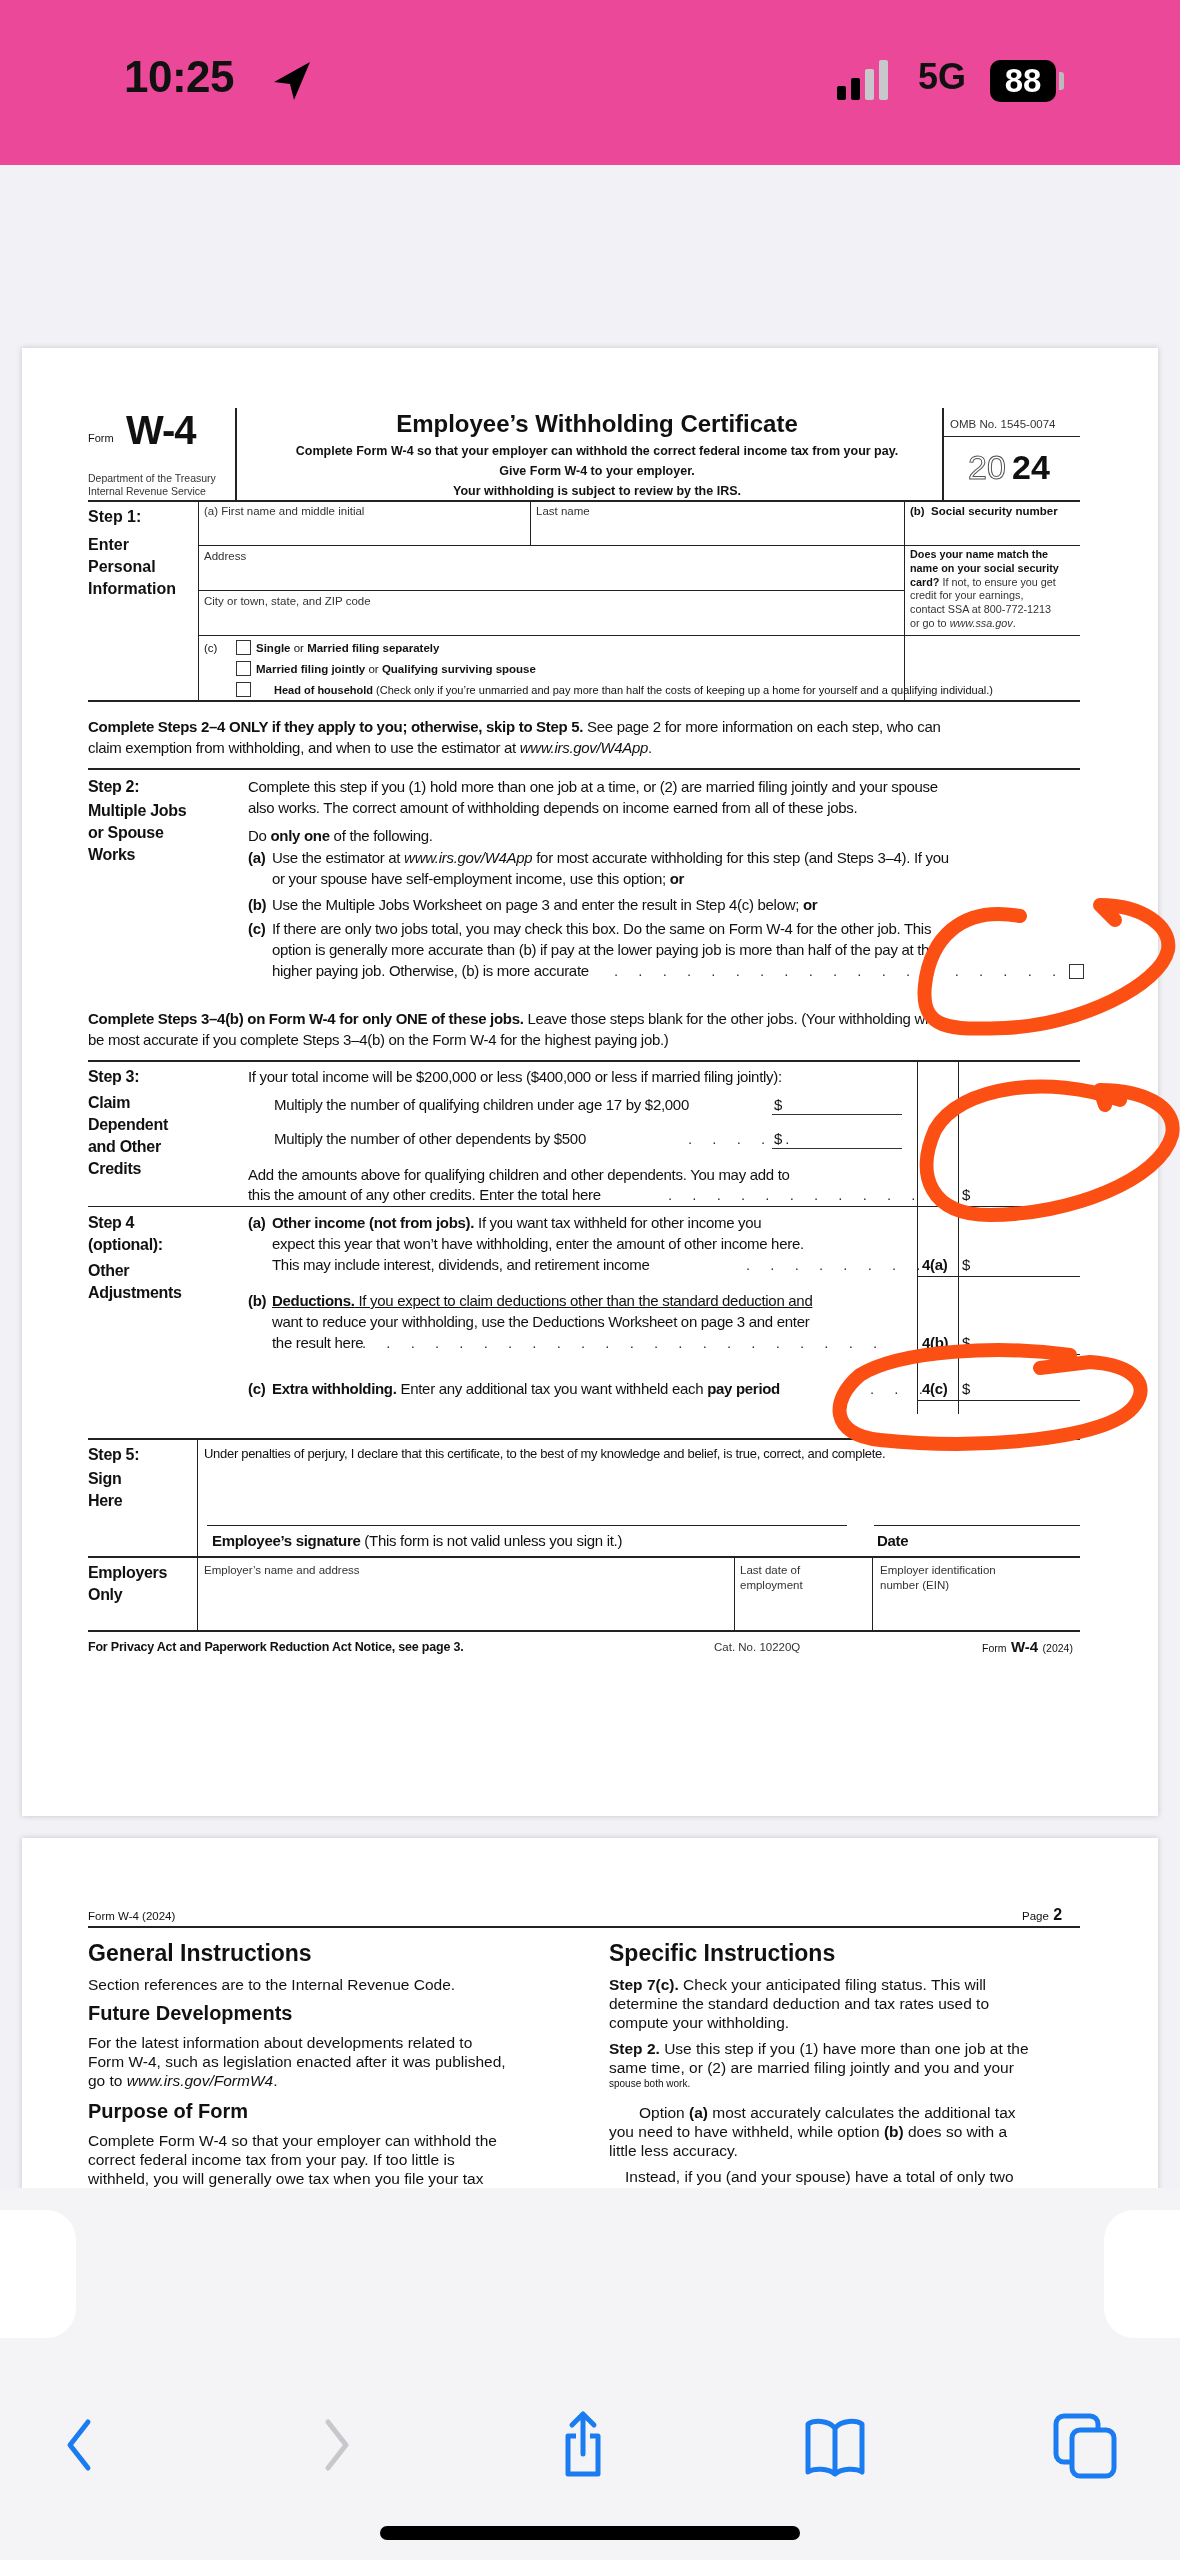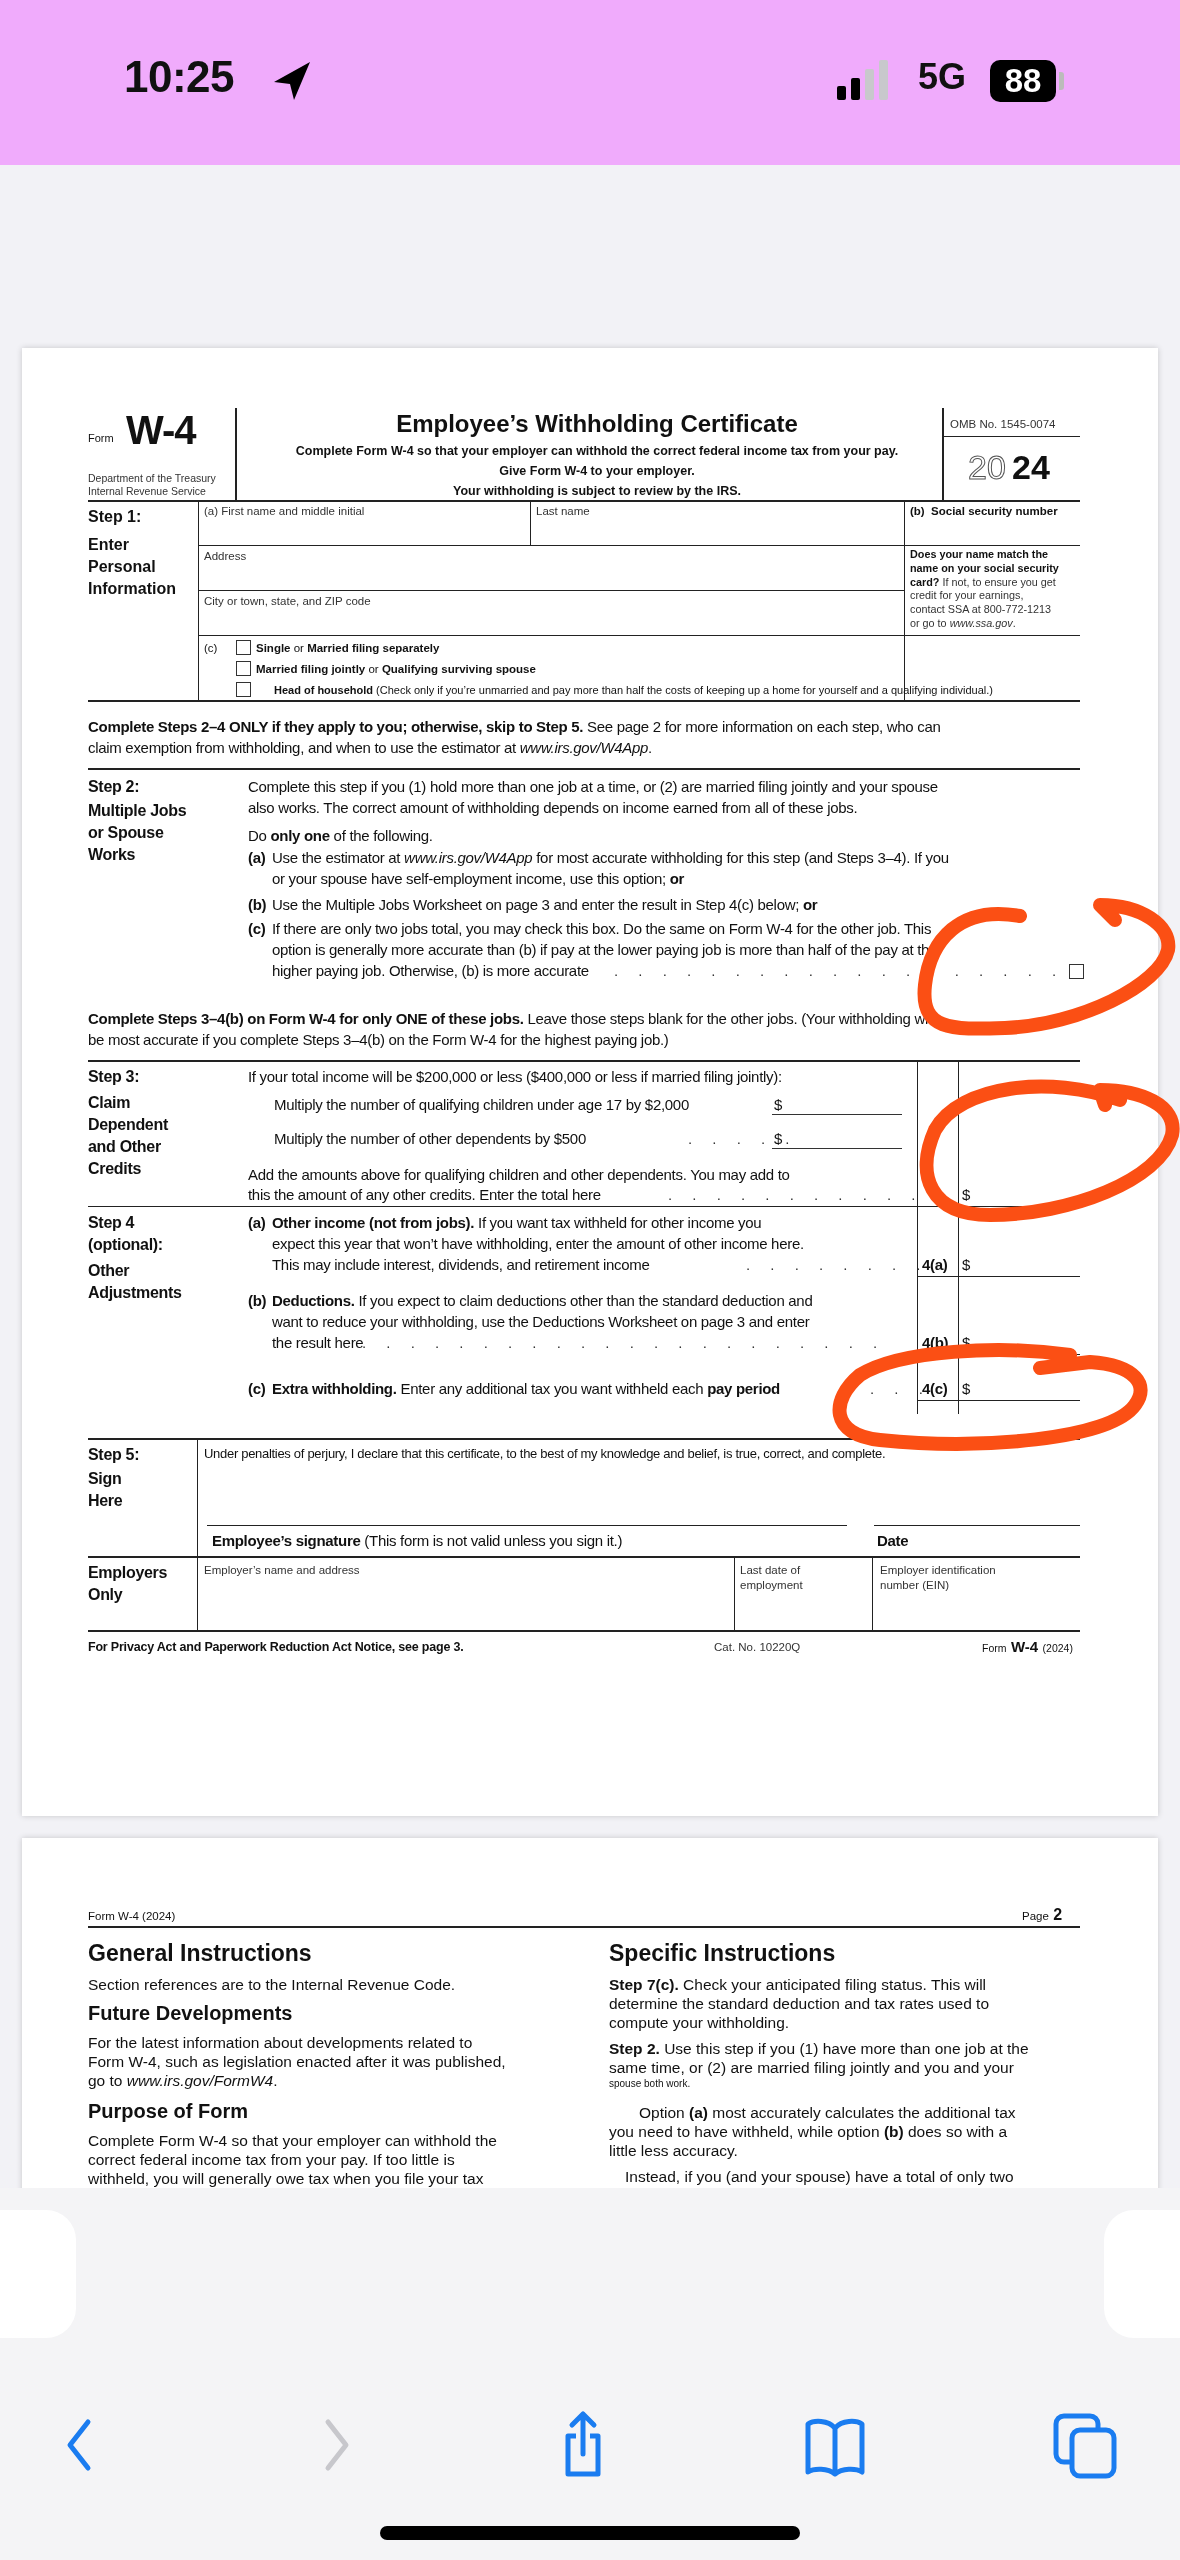--- a/index.html
+++ b/index.html
@@ -1,20 +1,20 @@
 <!DOCTYPE html>
 <html><head>
 <meta charset="utf-8">
 <style>
   * { box-sizing: border-box; margin: 0; padding: 0; }
   html, body { width: 1180px; height: 2560px; overflow: hidden; background: #f2f2f6; font-family: "Liberation Sans", sans-serif; color: #111; }
   .abs { position: absolute; }
 
   
-  .statusbar { position: absolute; left: 0; top: 0; width: 1180px; height: 165px; background: #f0abfc; }
+  .statusbar { position: absolute; left: 0; top: 0; width: 1180px; height: 165px; background: #ec4899; }
   .time { position: absolute; left: 124px; top: 52px; font-size: 44px; font-weight: bold; letter-spacing: -0.5px; }
   .loc-arrow { position: absolute; left: 272px; top: 60px; width: 40px; height: 42px; }
   .signal { position: absolute; left: 835px; top: 60px; width: 64px; height: 42px; }
   .net { position: absolute; left: 918px; top: 56px; font-size: 36px; font-weight: bold; }
   .battery { position: absolute; left: 990px; top: 60px; width: 66px; height: 42px; background: #000; border-radius: 10px; color: #fff; font-size: 33px; font-weight: bold; text-align: center; line-height: 42px; }
   .battery-nub { position: absolute; left: 1059px; top: 72px; width: 5px; height: 18px; background: #bbb; border-radius: 0 3px 3px 0; }
 
   
   .page { position: absolute; left: 22px; width: 1136px; background: #fff; box-shadow: 0 0 6px rgba(0,0,0,0.18); }
   .page1 { top: 348px; height: 1468px; }
@@ -185,21 +185,21 @@
   <div class="t cond" style="left:250px;top:866px;"><span class="b">Other income (not from jobs).</span><span> If you want tax withheld for other income you</span></div>
   <div class="t cond" style="left:250px;top:887px;">expect this year that won’t have withholding, enter the amount of other income here.</div>
   <div class="t cond" style="left:250px;top:908px;">This may include interest, dividends, and retirement income</div>
   <div class="t cond dots" style="left:724px;top:908px;">. . . . . . . . .</div>
   <div class="t b cond" style="left:900px;top:908px;">4(a)</div>
   <div class="t cond" style="left:940px;top:908px;">$</div>
   <div class="abs" style="left:950px;top:904px;width:108px;height:22px;"></div>
   <div class="rule" style="left:895px;top:928px;width:163px;height:1px;"></div>
 
   <div class="t b cond" style="left:226px;top:944px;">(b)</div>
-  <div class="t cond" style="left:250px;top:944px;"><span class="b">Deductions.</span><span> If you expect to claim deductions other than the standard deduction and</span></div>
+  <div class="t cond" style="left:250px;top:944px;text-decoration:underline;"><span class="b">Deductions.</span><span> If you expect to claim deductions other than the standard deduction and</span></div>
   <div class="t cond" style="left:250px;top:965px;">want to reduce your withholding, use the Deductions Worksheet on page 3 and enter</div>
   <div class="t cond" style="left:250px;top:986px;">the result here</div>
   <div class="t cond dots" style="left:340px;top:986px;">. . . . . . . . . . . . . . . . . . . . . .</div>
   <div class="t b cond" style="left:900px;top:986px;">4(b)</div>
   <div class="t cond" style="left:940px;top:986px;">$</div>
   <div class="abs" style="left:950px;top:982px;width:108px;height:22px;"></div>
   <div class="rule" style="left:895px;top:1006px;width:163px;height:1px;"></div>
 
   <div class="t b cond" style="left:226px;top:1032px;">(c)</div>
   <div class="t cond" style="left:250px;top:1032px;"><span class="b">Extra withholding.</span><span> Enter any additional tax you want withheld each </span><span class="b">pay period</span></div>

